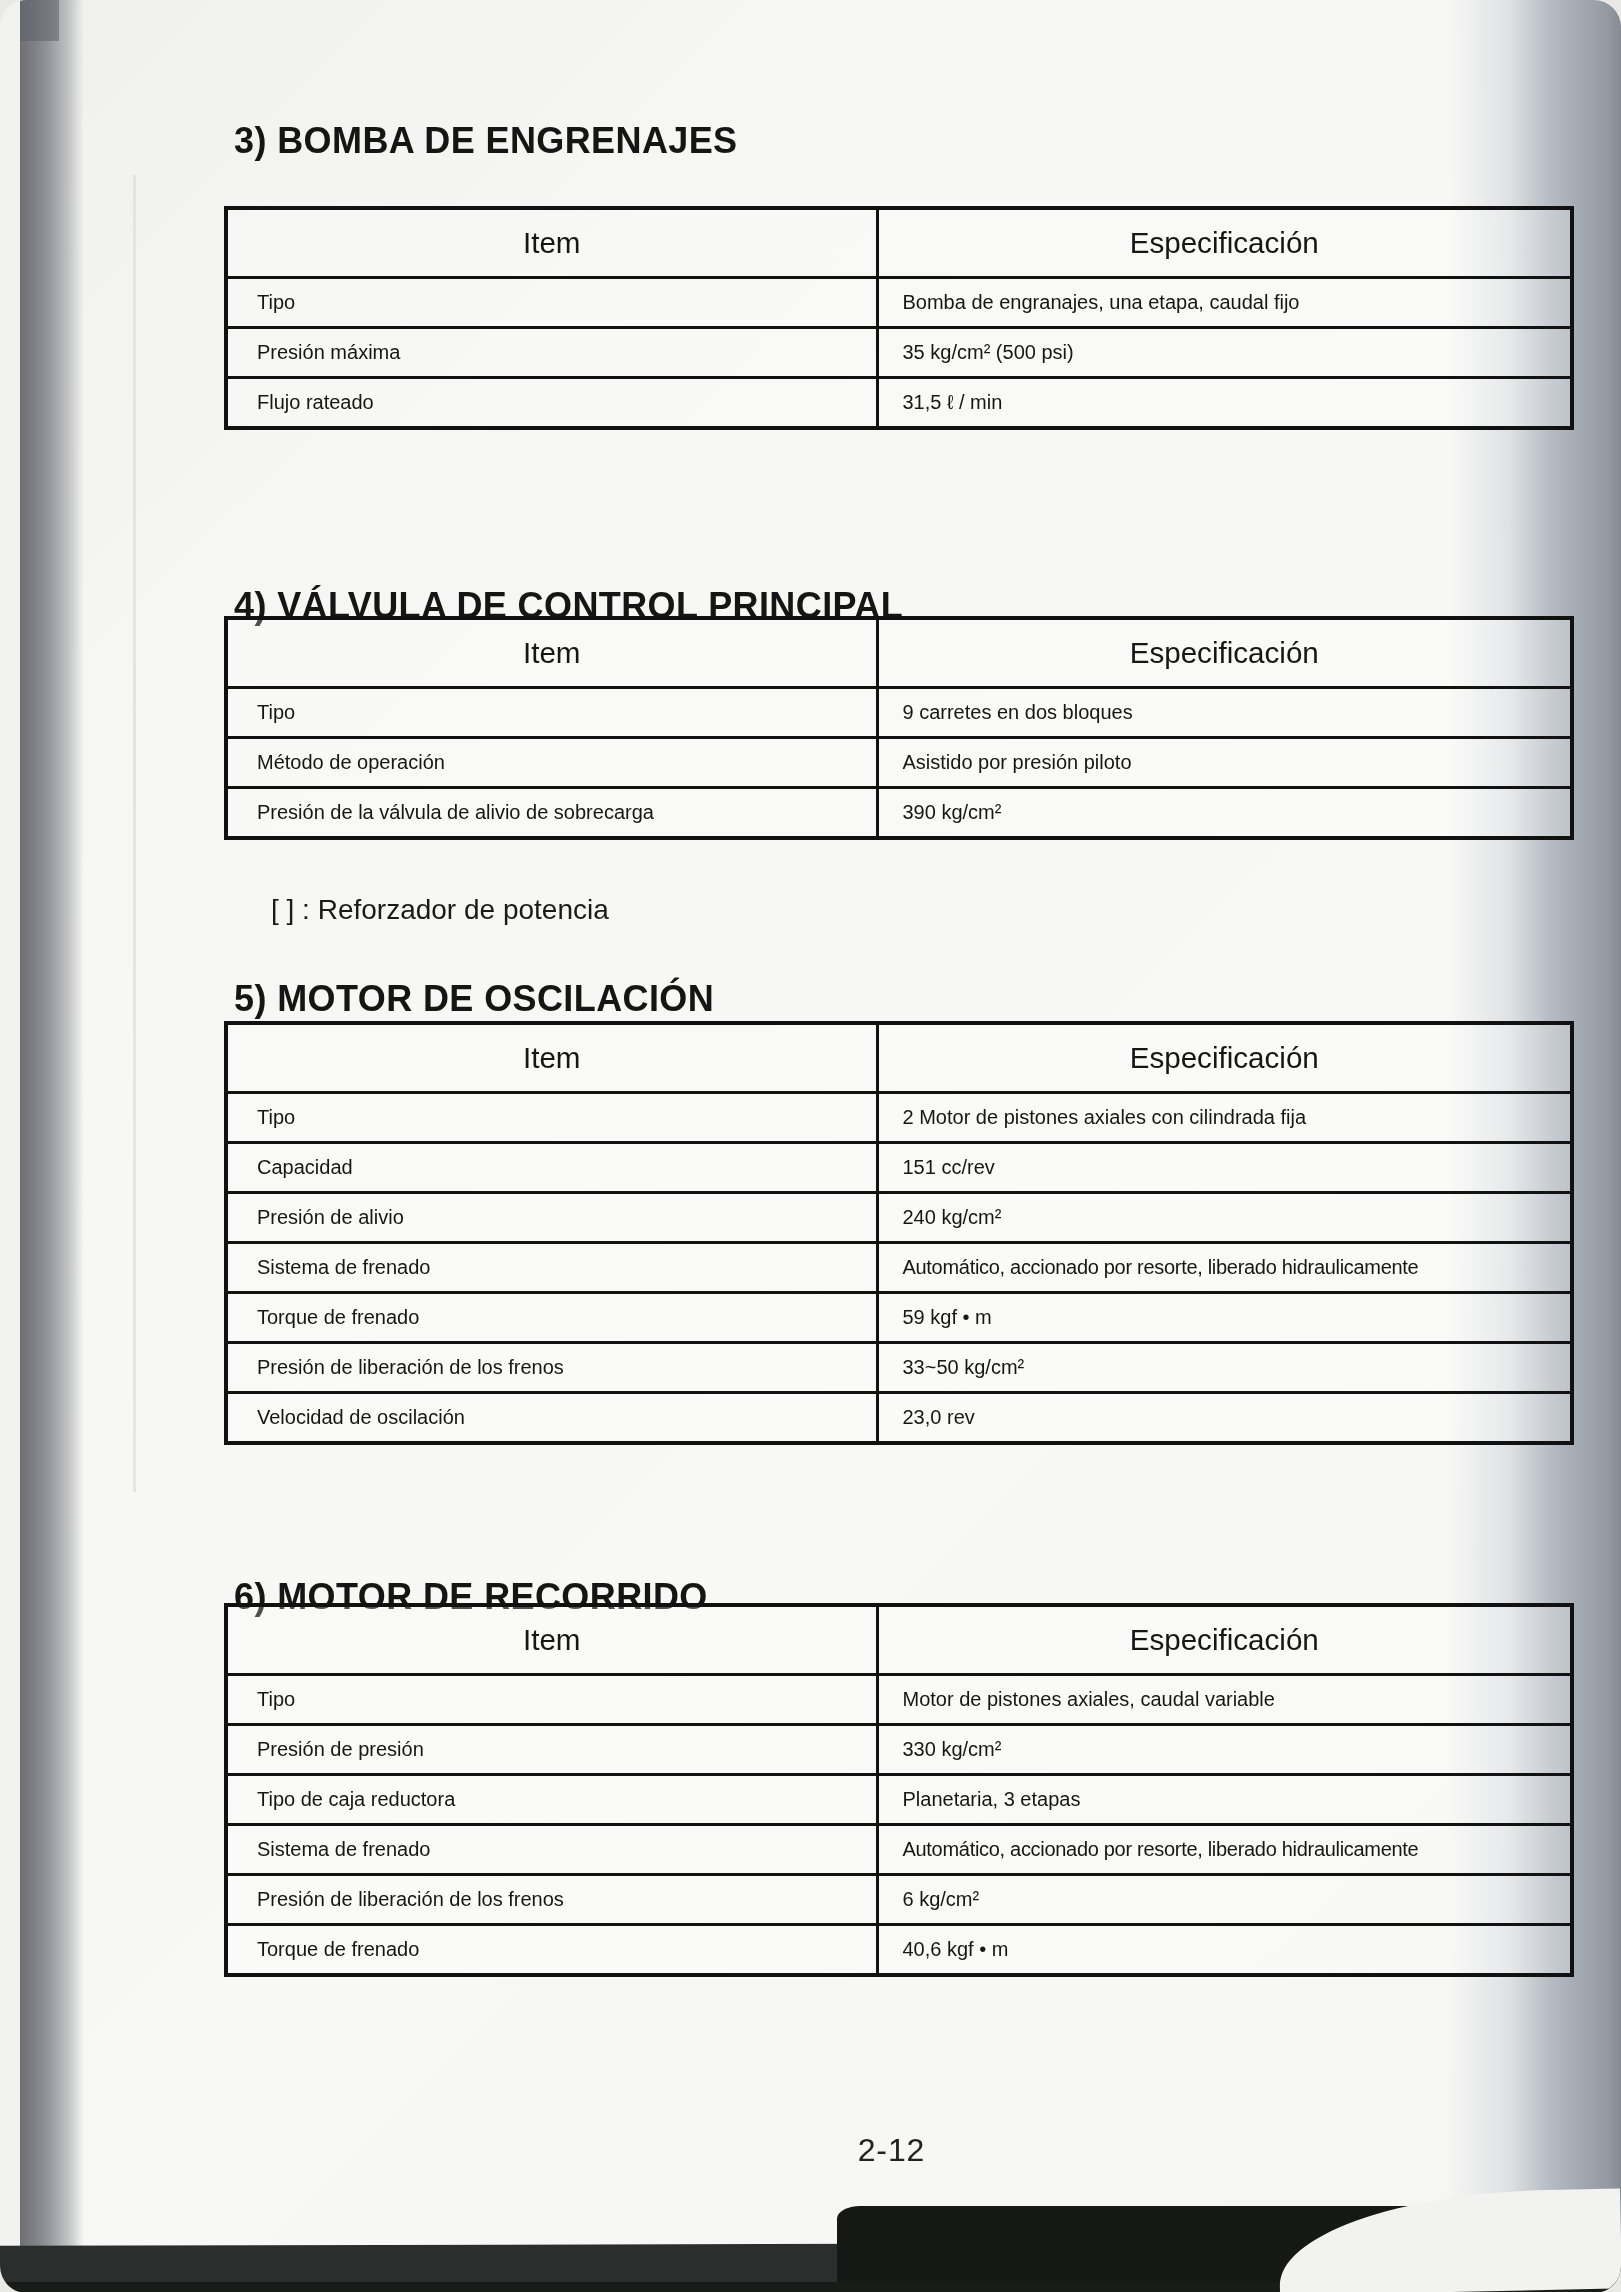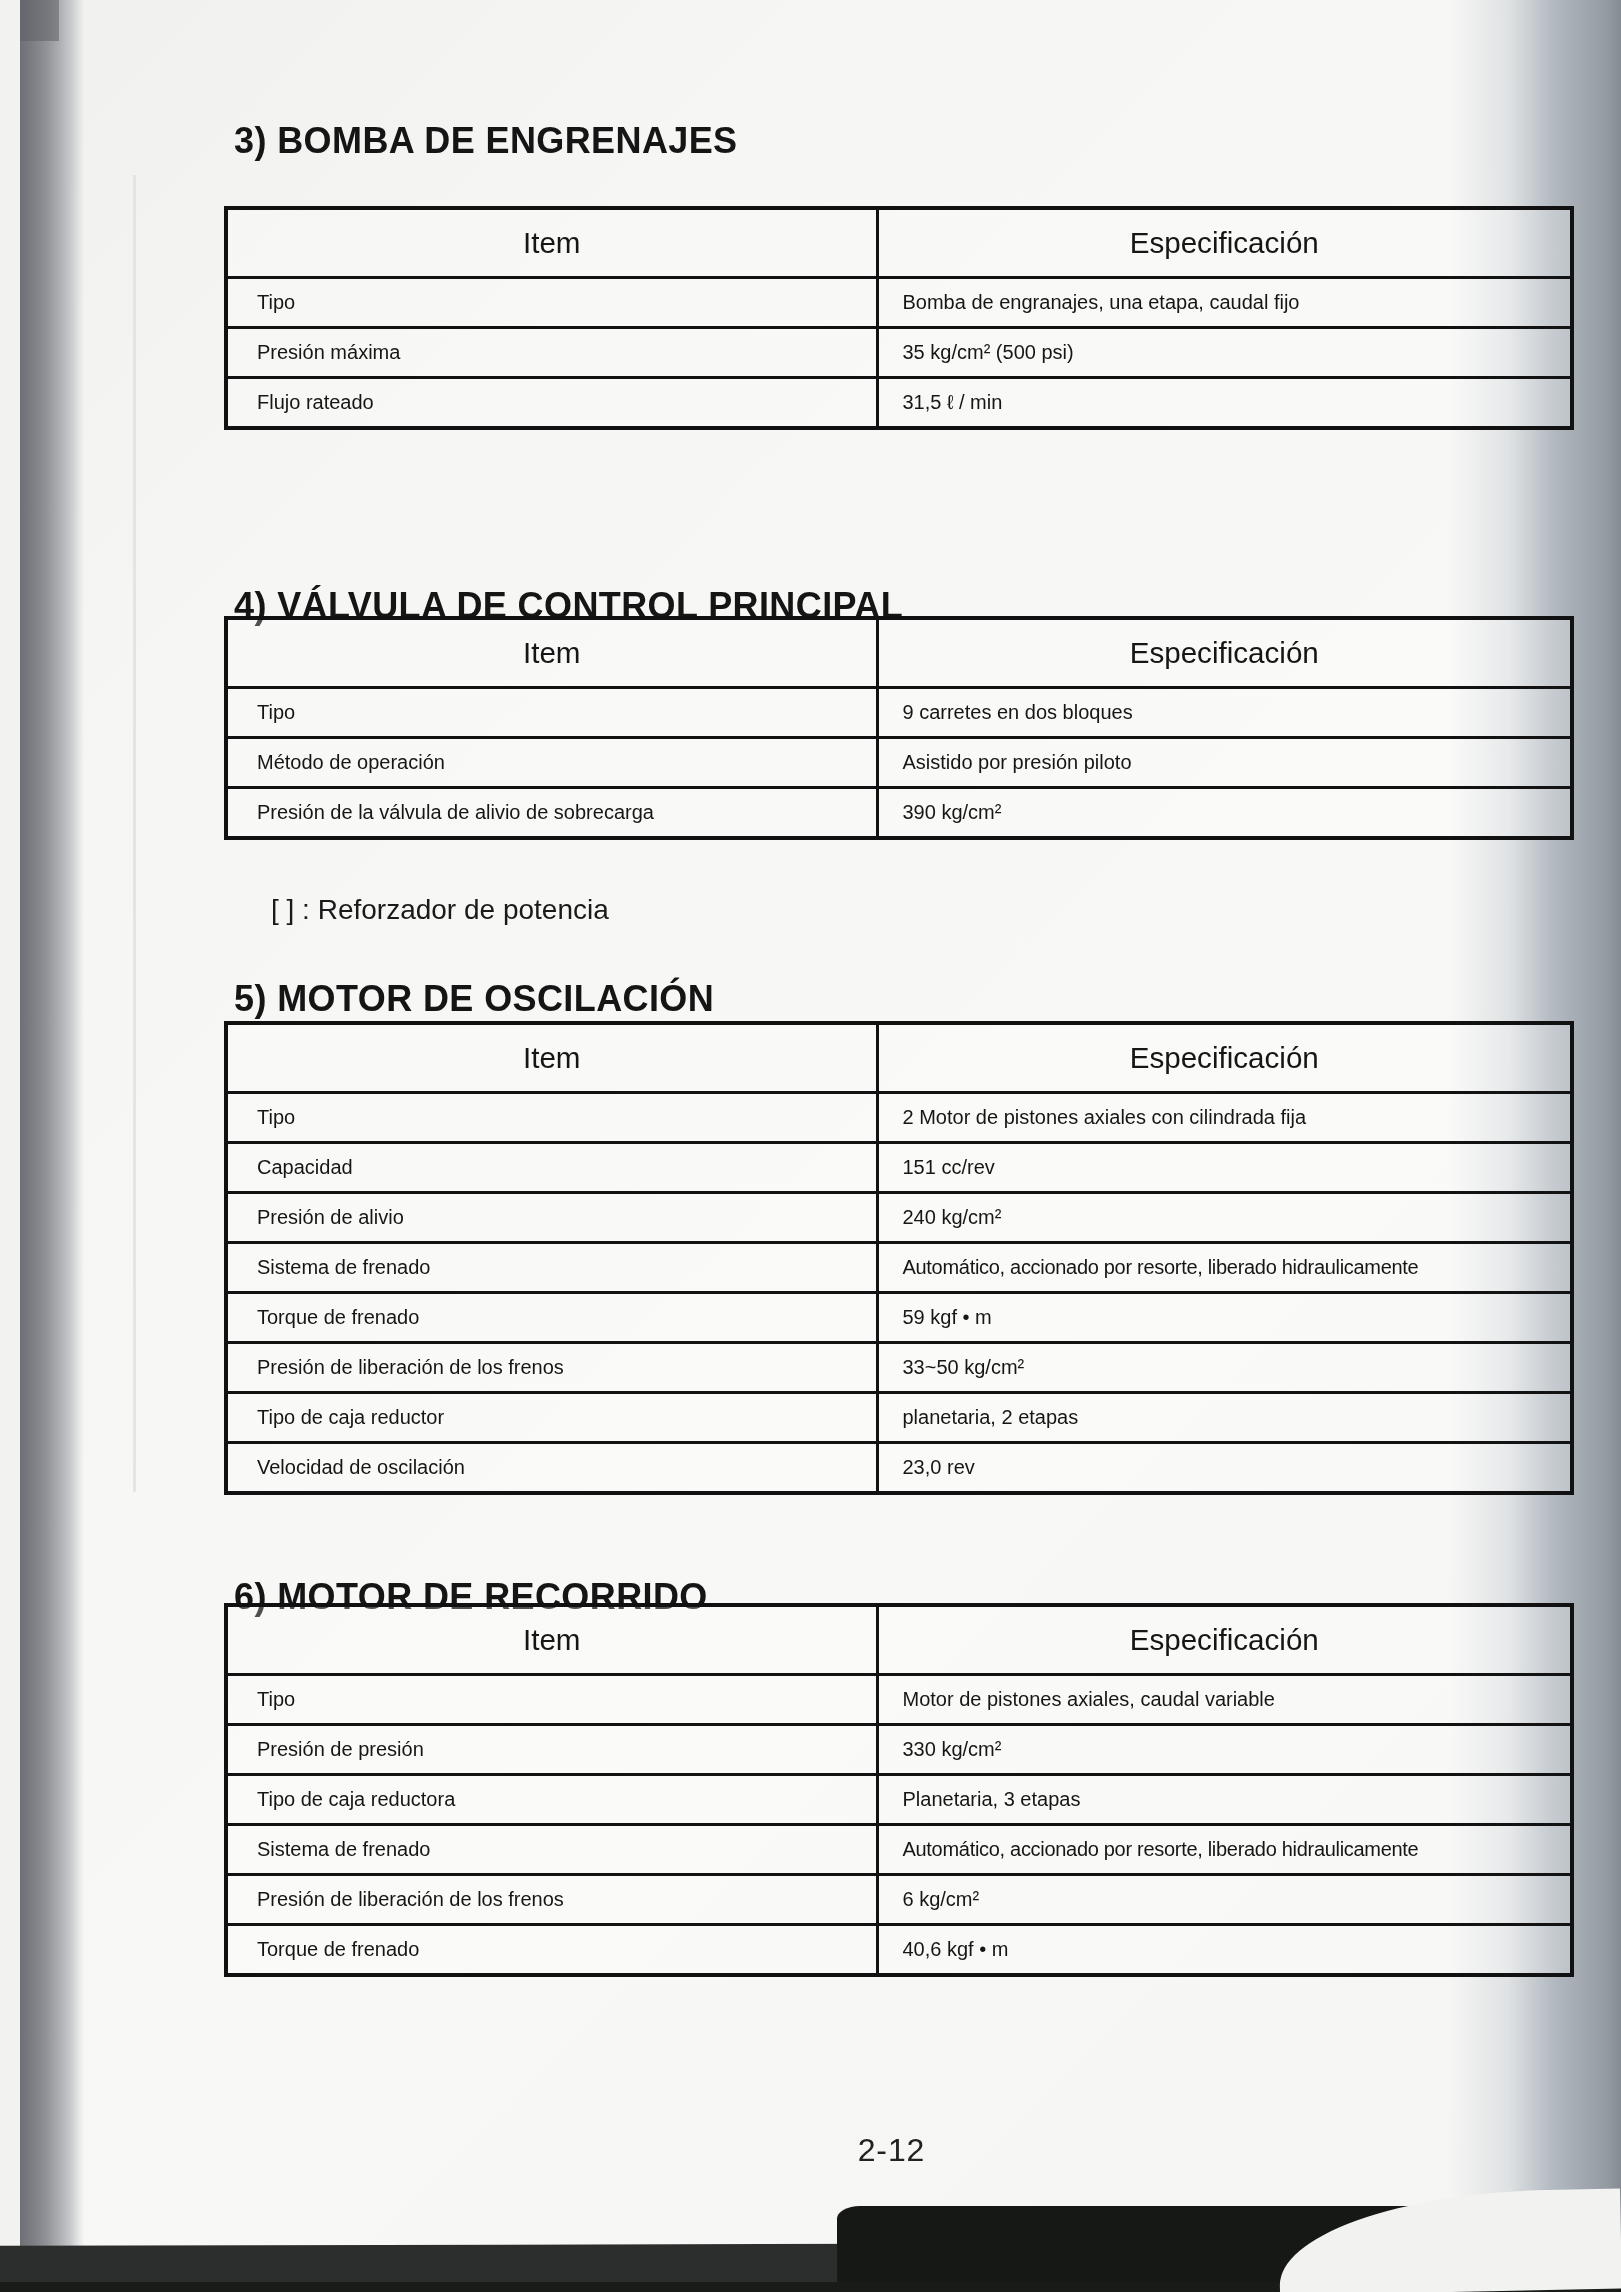--- a/index.html
+++ b/index.html
@@ -1,19 +1,19 @@
 <!DOCTYPE html>
 <html style="font-size:14.3px"><head>
 <meta charset="utf-8">
 <style>
   html,body{margin:0;padding:0;background:#e9e9e7;}
   .page{
     position:relative; width:1621px; height:2293px; overflow:hidden;
     background:linear-gradient(135deg,#f0f0ee 0%,#f6f6f4 22%,#f8f8f6 60%,#f5f5f3 100%);
-    font-family:"Liberation Sans","DejaVu Sans",sans-serif; color:#1a1a1a;
+    font-family:"Liberation Sans","DejaVu Sans",sans-serif; color:#1a1a1a;border-radius:27px;
   }
   
   .edge-left-white{position:absolute;left:0;top:0;width:19.7px;height:100%;background:#f2f2f0;}
   .edge-left{
     position:absolute;left:19.7px;top:0;width:64px;height:100%;
     background:linear-gradient(to right,#6e7076 0%,#7e8085 22%,#8f9196 40%,#aeafb3 62%,#c6c7c9 78%,rgba(246,246,244,0) 100%);
   }
   .edge-left-top{position:absolute;left:19.7px;top:0;width:39px;height:41px;background:#5f6167;opacity:.55;}
   .edge-right{
     position:absolute;left:1449px;top:0;width:172px;height:100%;
@@ -143,24 +143,20 @@
           </tr>
           <tr>
             <td class="cell-item">Torque de frenado</td>
             <td class="cell-spec">59 kgf • m</td>
           </tr>
           <tr>
             <td class="cell-item">Presión de liberación de los frenos</td>
             <td class="cell-spec">33~50 kg/cm²</td>
           </tr>
           <tr>
-            <td class="cell-item">Tipo de caja reductor</td>
-            <td class="cell-spec">planetaria, 2 etapas</td>
-          </tr>
-          <tr>
             <td class="cell-item">Velocidad de oscilación</td>
             <td class="cell-spec">23,0 rev</td>
           </tr>
         </tbody>
       </table>
       <h2 class="sec-title" style="top: 1546px;">6) MOTOR DE RECORRIDO</h2>
       <table class="spec" style="top: 1603px;">
         <colgroup>
           <col style="width: 651px;">
           <col>

